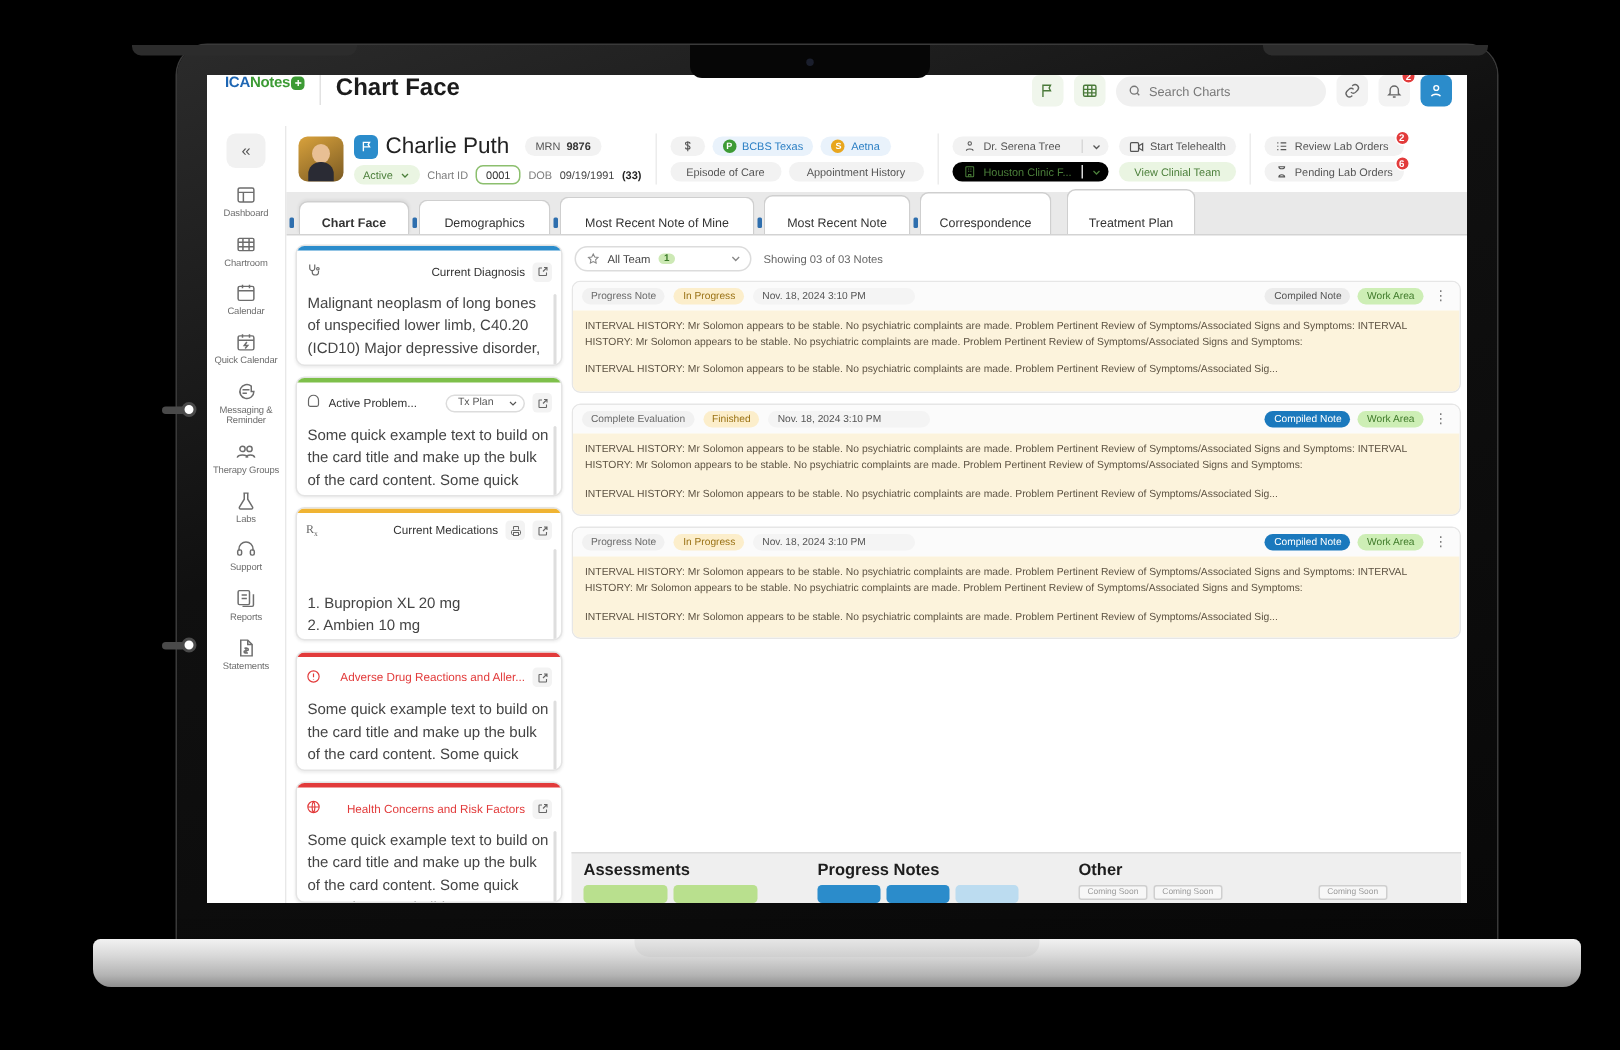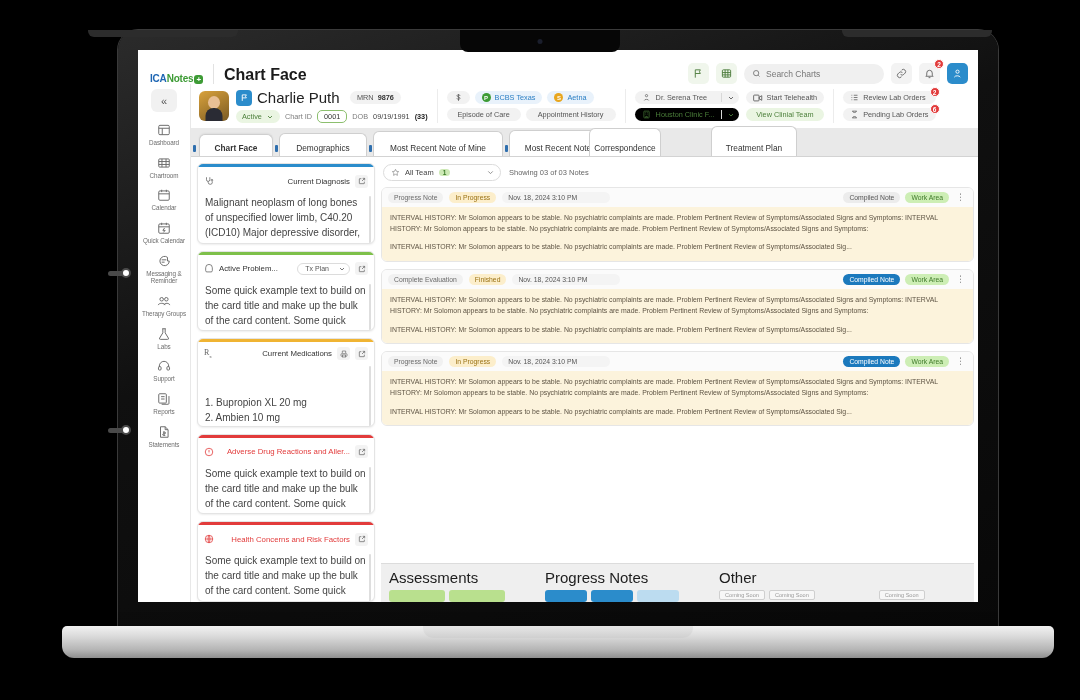--- a/index.html
+++ b/index.html
@@ -34,21 +34,21 @@
     content:""; position:absolute; left:50%; transform:translateX(-50%); top:0;
     width:270px; height:12px; background:linear-gradient(180deg,#e6e6e6,#cfcfcf);
     border-radius:0 0 10px 10px;
   }
   .foot { position:absolute; top:30px; width:150px; height:7px; background:#2c2c2c; border-radius:0 0 6px 6px; }
   .foot.l { left: 88px; } .foot.r { right: 88px; }
 
   
   .app { position: absolute; inset: 0; background: #fff; display: flex; flex-direction: column; }
 
-  .topbar { height: 34px; display: flex; align-items: flex-end; padding: 0 10px 0 12px; gap: 10px; background:#fff; flex:none; }
+  .topbar { height: 34px; display: flex; align-items: flex-start; padding: 0 10px 0 12px; gap: 10px; background:#fff; flex:none; }
   .logo { font-size: 10px; font-weight: 700; letter-spacing: -.2px; white-space: nowrap; }
   .logo .ica { color: #1e66b3; } .logo .notes { color: #3d9b35; }
   .logo .plus { display:inline-block; background:#3d9b35; color:#fff; border-radius:3px;
     font-size:8px; padding:0 2px; margin-left:1px; }
   .divider-v { width:1px; height:20px; background:#e2e2e2; }
   .page-title { font-size: 16px; font-weight: 700; color: #1b1b1b; }
   .topbar-right { margin-left:auto; display:flex; align-items:center; gap:7px; }
   .icon-btn { width:21px; height:21px; border-radius:5px; background:#f0f6ec;
     display:flex; align-items:center; justify-content:center; color:#4a7a3a; }
   .icon-btn.plain { background:#f3f3f3; color:#666; }
@@ -153,21 +153,21 @@
   .nh-pill.compiled.on { background:#1b79bd; color:#fff; }
   .nh-pill.work { background:#cdeeb5; color:#3f7a2a; }
   .kebab { color:#777; font-size:9px; line-height:1; padding:0 2px; }
   .note-body { background:#fcf3dc; padding:6px 8px 8px; font-size:6.9px; color:#5d5343; line-height:1.55; }
   .note-body p + p { margin-top:8px; }
 
   
   .bottom { flex:none; background:#efefef; border-top:1px solid #dcdcdc; padding:5px 8px 0; }
   .bot-row { display:flex; gap:40px; }
   .bot-col { display:flex; flex-direction:column; gap:4px; }
-  .bot-title { font-size:15px; font-weight:400; color:#1d1d1d; }
+  .bot-title { font-size:11px; font-weight:700; color:#1d1d1d; }
   .bot-btns { display:flex; gap:4px; }
   .bbtn { height:12px; border-radius:3px; background:#2b8ccb; width:42px; }
   .bbtn.green { background:#b9e08e; width:56px; }
   .bbtn.lblue { background:#bcdcf0; }
   .soon { border:1px solid #cfcfcf; background:#f7f7f7; border-radius:2px; font-size:5.6px;
     color:#9a9a9a; padding:1px 5px; white-space:nowrap; }
 
   
   .handle { position:absolute; left:-9px; width:26px; height:10px; display:flex; align-items:center; }
   .handle .bar { width:16px; height:5px; background:#4a4a4a; border-radius:3px; }
@@ -470,21 +470,21 @@
               </div>
             <div class="tab-mark" style="left:178px"></div>
             <div class="tab" style="left:182px;width:130px;height:25px">
                 <span>Most Recent Note of Mine</span>
               </div>
             <div class="tab-mark" style="left:314px"></div>
             <div class="tab" style="left:318px;width:98px;height:26px">
                 <span>Most Recent Note</span>
               </div>
             <div class="tab-mark" style="left:418px"></div>
-            <div class="tab" style="left:398px;width:72px;height:28px">
+            <div class="tab" style="left:422px;width:88px;height:28px">
                 <span>Correspondence</span>
               </div>
             <div class="tab" style="left:520px;width:86px;height:30px">
                 <span>Treatment Plan</span>
               </div>
           </div>
 
           <div class="content">
 
             <div class="cards-col">

